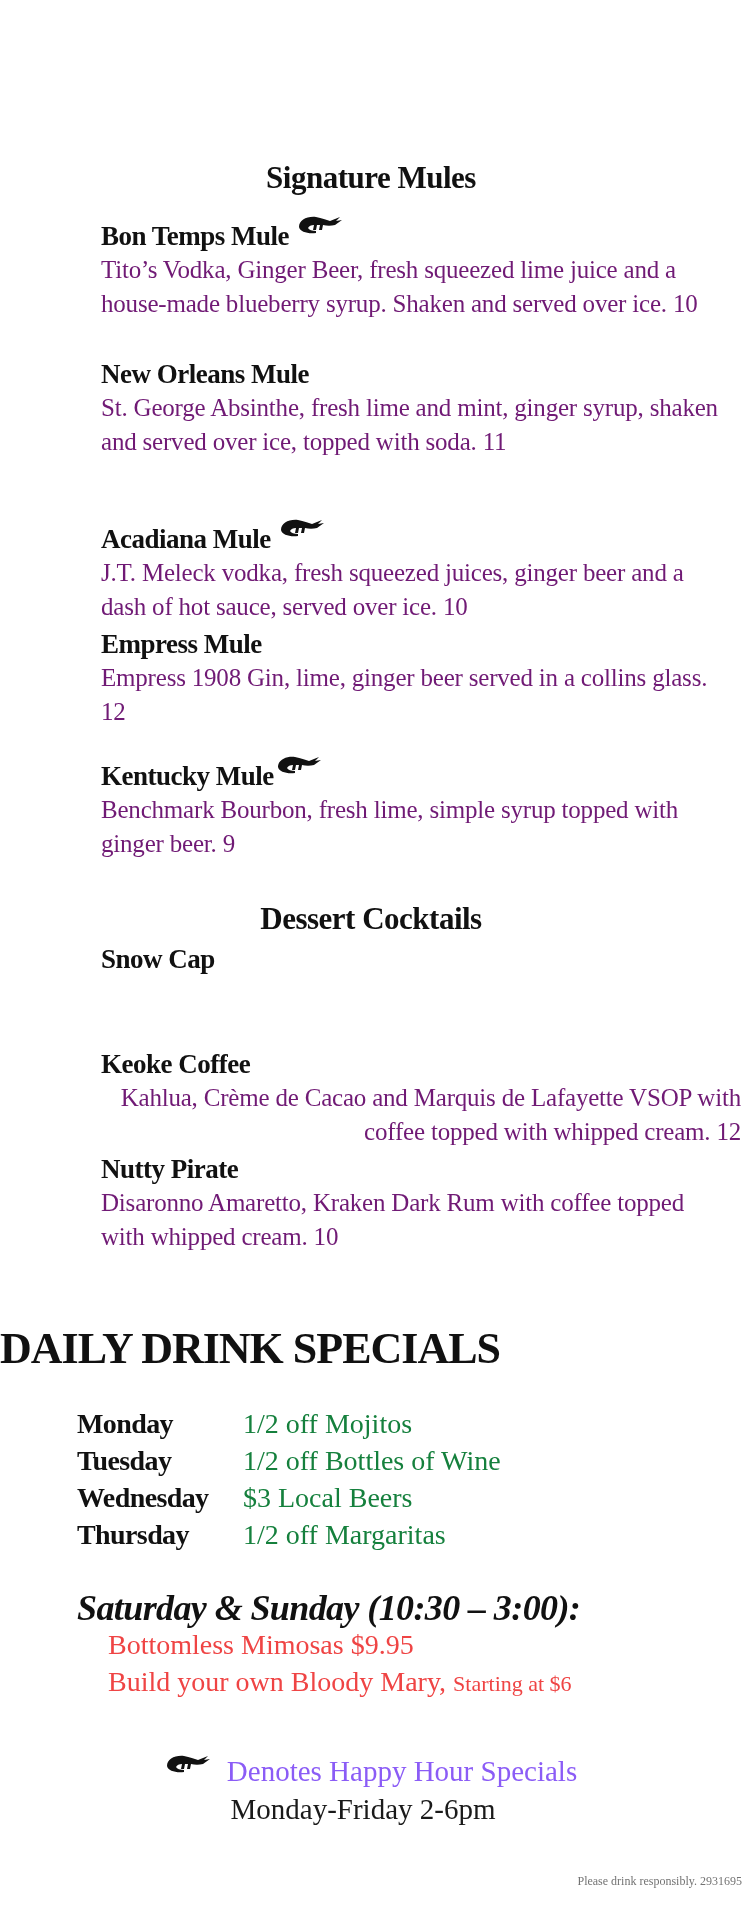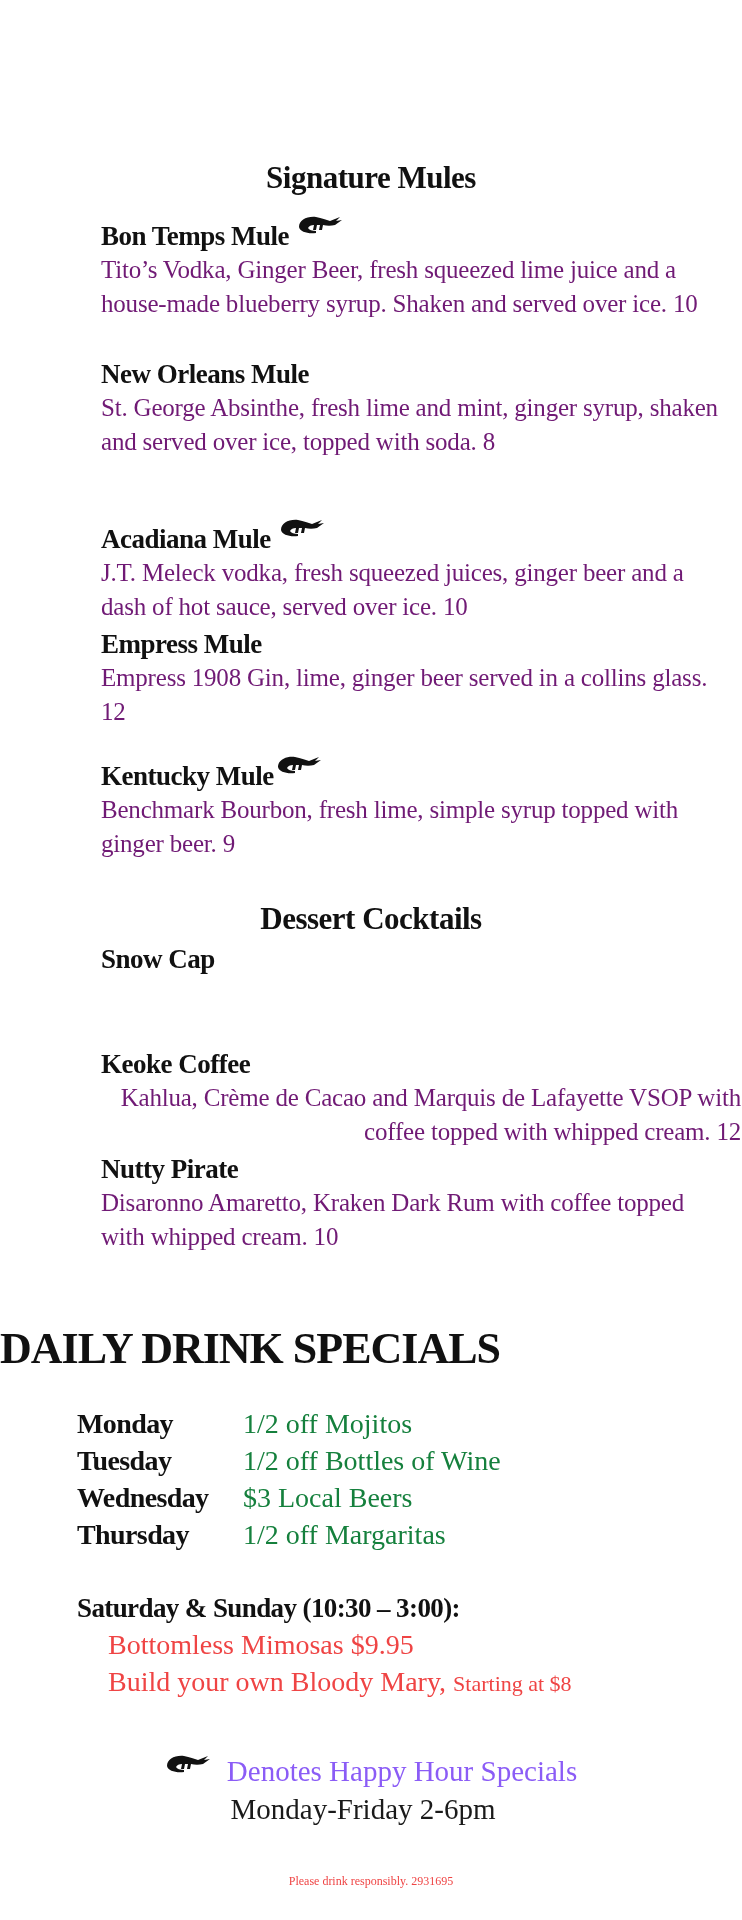--- a/index.html
+++ b/index.html
@@ -96,23 +96,24 @@
       color: #15803d;
     }
     .weekend {
       position: absolute;
       left: 77px;
       top: 1590px;
       width: 640px;
     }
     .weekend-title {
       font-weight: bold;
-      font-size: 27px;
+      font-size: 36px;
       line-height: 36px;
       letter-spacing: -0.6px;
+      font-style: italic;
     }
     .weekend-line {
       padding-left: 31px;
       font-size: 28px;
       line-height: 37px;
       color: #ef4444;
     }
     .weekend-line .small {
       font-size: 22px;
     }
@@ -141,23 +142,23 @@
       font-size: 29px;
       line-height: 38px;
       color: #1a1a1a;
       margin-left: -16px;
     }
     .footer-note {
       position: absolute;
       left: 0;
       width: 742px;
       top: 1874px;
-      text-align: center;
+      text-align: right;
       font-size: 12px;
-      color: #ef4444;
+      color: #737373;
       font-family: "Liberation Serif", serif;
     }
   </style>
 </head>
 <body>
 
 <div class="page">
 
   <div class="section-title" style="top:160px;">Signature Mules</div>
 
@@ -170,21 +171,21 @@
           </svg>
       </span>
     </div>
     <div class="item-desc">Tito’s Vodka, Ginger Beer, fresh squeezed lime juice and a house-made blueberry syrup. Shaken and served over ice. 10</div>
   </div>
 
   <div class="menu-block" style="top:357px;">
     <div class="item-name">
       <span>New Orleans Mule</span>
     </div>
-    <div class="item-desc">St. George Absinthe, fresh lime and mint, ginger syrup, shaken and served over ice, topped with soda. 8</div>
+    <div class="item-desc">St. George Absinthe, fresh lime and mint, ginger syrup, shaken and served over ice, topped with soda. 11</div>
   </div>
 
   <div class="menu-block" style="top:522px;">
     <div class="item-name">
       <span>Acadiana Mule</span>
       <span class="gator">
         <svg viewBox="0 0 46 22">
             <path d="M2 14c0-7 8-11 17-10 6 1 10 3 14 4l10-4-4 4 6-1-7 5c-4 1-8 1-12 0l-1 5h-3l1-5h-3l-1 5h-3l1-5c-3 0-5 1-6 3 1 2 4 3 8 3v2c-8 1-16-1-17-6z" fill="#111"></path>
           </svg>
       </span>
@@ -250,21 +251,21 @@
     </div>
     <div class="special-row">
       <span class="special-day">Thursday</span>
       <span class="special-deal">1/2 off Margaritas</span>
     </div>
   </div>
 
   <div class="weekend">
     <div class="weekend-title">Saturday &amp; Sunday (10:30 – 3:00):</div>
     <div class="weekend-line">Bottomless Mimosas $9.95</div>
-    <div class="weekend-line"><span>Build your own Bloody Mary, </span><span class="small">Starting at $8</span></div>
+    <div class="weekend-line"><span>Build your own Bloody Mary, </span><span class="small">Starting at $6</span></div>
   </div>
 
   <div class="legend">
     <div class="legend-line1">
       <span class="gator">
         <svg viewBox="0 0 46 22">
             <path d="M2 14c0-7 8-11 17-10 6 1 10 3 14 4l10-4-4 4 6-1-7 5c-4 1-8 1-12 0l-1 5h-3l1-5h-3l-1 5h-3l1-5c-3 0-5 1-6 3 1 2 4 3 8 3v2c-8 1-16-1-17-6z" fill="#111"></path>
           </svg>
       </span>
       <span>Denotes Happy Hour Specials</span>

